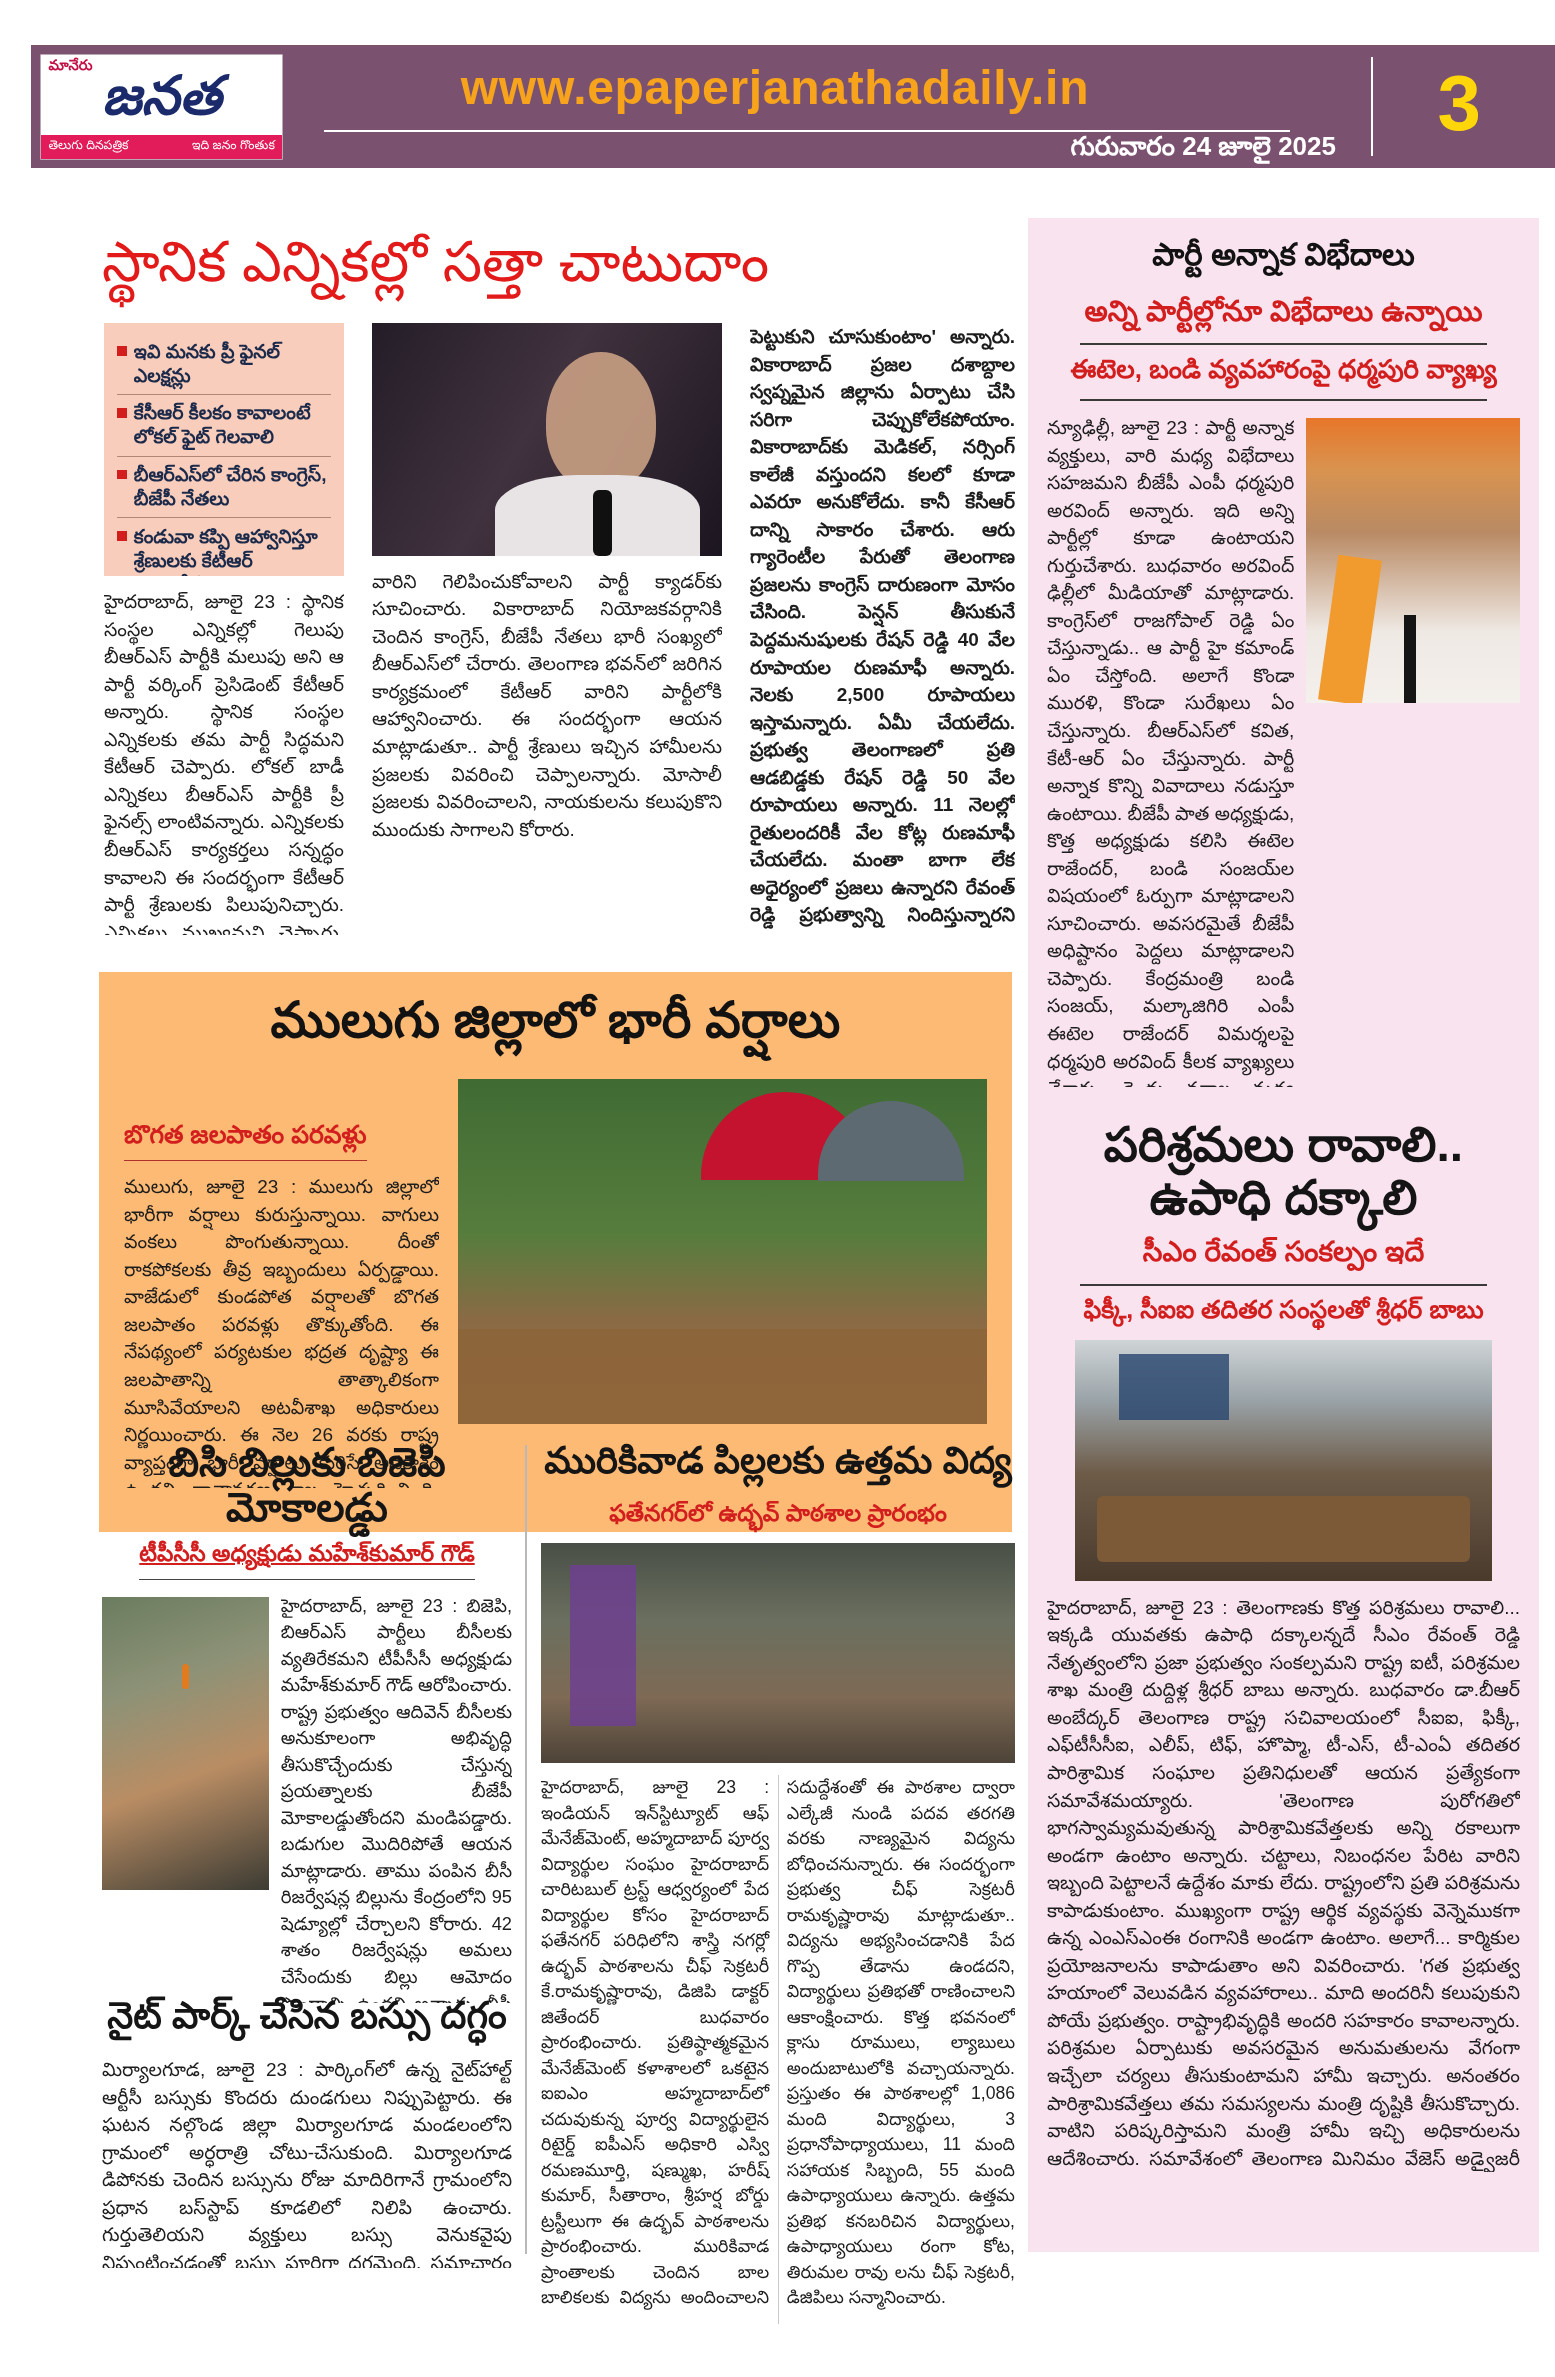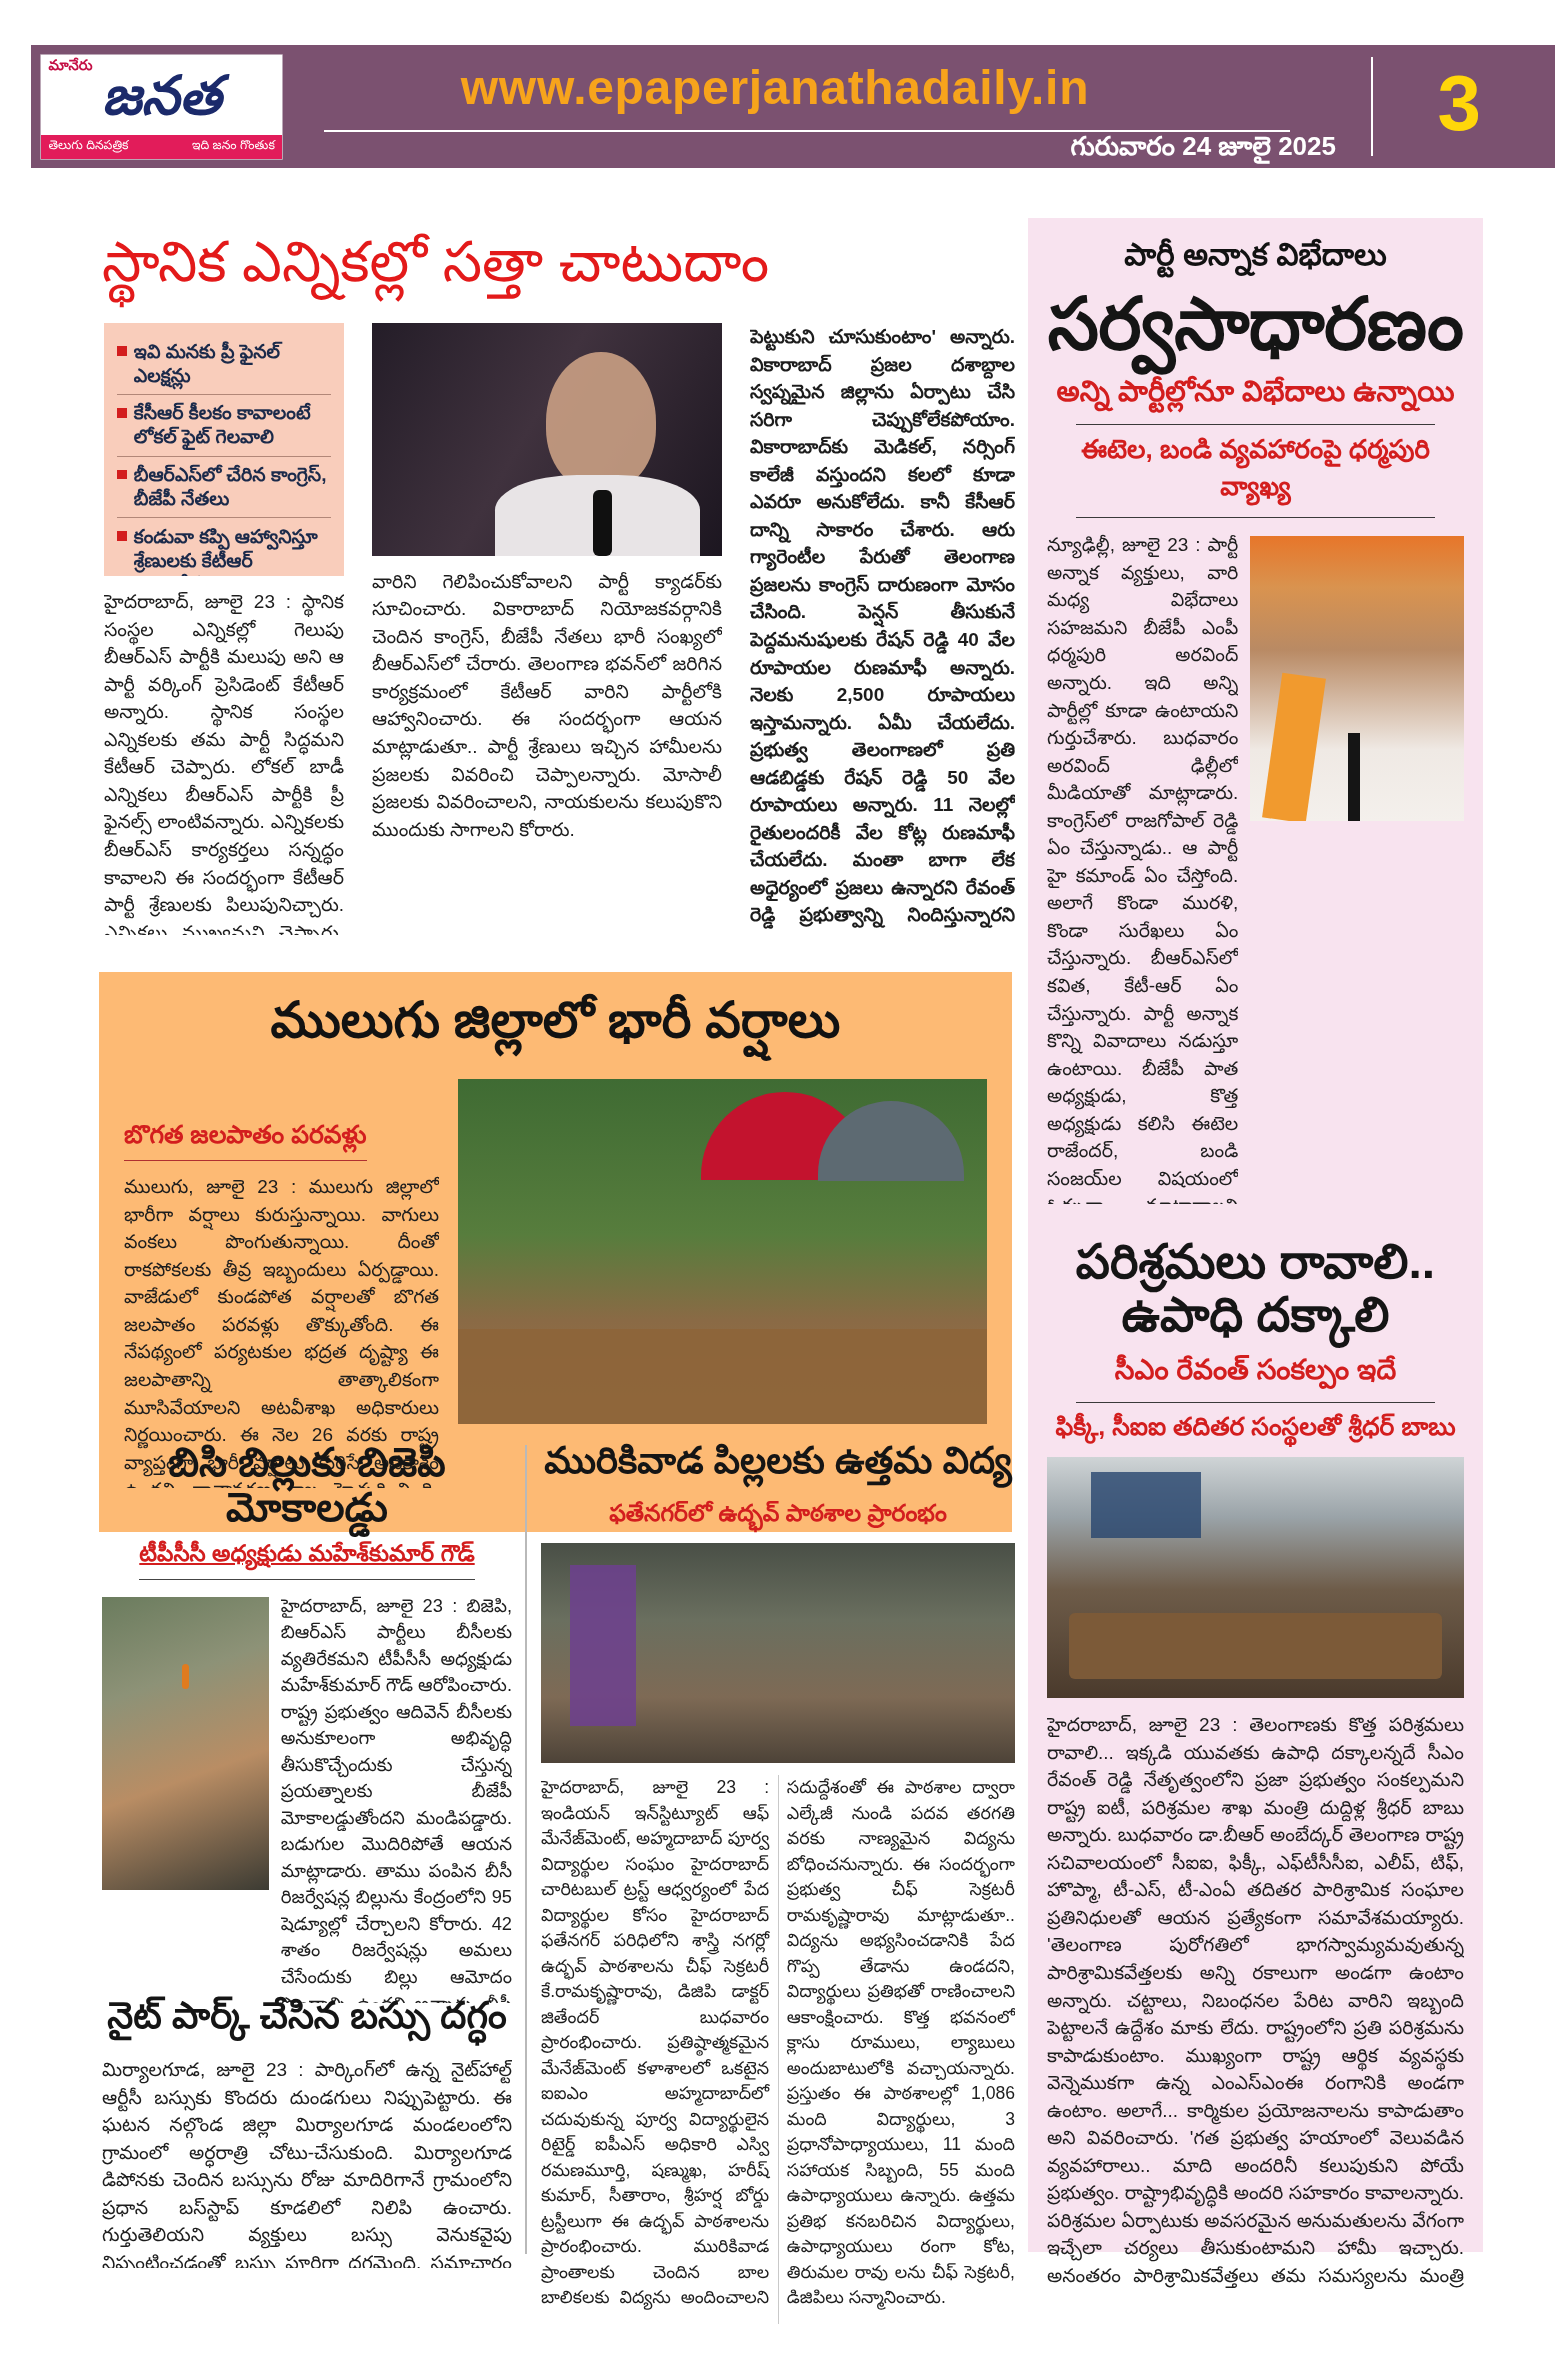--- a/index.html
+++ b/index.html
@@ -76,21 +76,21 @@
 
   .school-art{position:absolute;left:541px;top:1440px;width:474px;}
   .school-headline{font-size:37px;font-weight:900;color:#151515;text-align:center;}
   .school-sub{display:block;text-align:center;margin-top:8.8px;font-size:23.4px;}
   .photo-school{width:474px;height:220px;margin-top:11.7px;
                 background:linear-gradient(180deg,#494f46 0%,#6a6f5f 35%,#7e6a55 70%,#4d4338 100%);}
   .school-banner{position:absolute;left:29px;top:22px;width:66px;height:161px;background:#6d3f8f;opacity:.85;}
   .school-body{margin-top:11.7px;height:549px;font-size:17.6px;column-count:2;column-gap:17.6px;column-rule:0.7px solid #c9c9c9;}
 
   
-  .rail{position:absolute;left:1028px;top:218px;width:455px;height:2034px;background:#f8e3ef;}
+  .rail{position:absolute;left:1028px;top:218px;width:511px;height:2034px;background:#f8e3ef;}
   .rail-inner{padding:19px 19px 0;}
   .kicker{font-size:31px;font-weight:800;color:#121212;}
   .a1-headline{font-size:73px;line-height:1.0;font-weight:900;color:#151515;margin-top:7.3px;letter-spacing:-0.7px;}
   .a1-sub1{font-size:29px;margin-top:14.6px;}
   .a1-sub2{font-size:26px;}
   .rail-hline{width:86%;}
   .photo-aravind{float:right;width:214px;height:285px;margin:4.4px 0 5.9px 11.7px;
                  background:linear-gradient(180deg,#e7762a 0%,#d9934f 18%,#b98a64 40%,#efe9e4 75%,#f4f0ec 100%);}
   .aravind-scarf{position:absolute;left:22px;bottom:0;width:44px;height:146px;background:#f19a2e;transform:rotate(8deg);}
   .aravind-mic{position:absolute;left:46%;bottom:0;width:11.7px;height:88px;background:#151515;}
@@ -207,21 +207,20 @@
     </div>
     <div class="photo photo-school">
       <div class="school-banner"></div>
     </div>
     <div class="body-text school-body">హైదరాబాద్, జూలై 23 : ఇండియన్ ఇన్‌స్టిట్యూట్ ఆఫ్ మేనేజ్‌మెంట్, అహ్మదాబాద్ పూర్వ విద్యార్థుల సంఘం హైదరాబాద్ చారిటబుల్ ట్రస్ట్ ఆధ్వర్యంలో పేద విద్యార్థుల కోసం హైదరాబాద్ ఫతేనగర్ పరిధిలోని శాస్త్రి నగర్లో ఉద్భవ్ పాఠశాలను చీఫ్ సెక్రటరీ కే.రామకృష్ణారావు, డిజిపి డాక్టర్ జితేందర్ బుధవారం ప్రారంభించారు. ప్రతిష్ఠాత్మకమైన మేనేజ్‌మెంట్ కళాశాలలో ఒకటైన ఐఐఎం అహ్మదాబాద్‌లో చదువుకున్న పూర్వ విద్యార్థులైన రిటైర్డ్ ఐపీఎస్ అధికారి ఎస్వి రమణమూర్తి, షణ్ముఖ, హరీష్ కుమార్, సీతారాం, శ్రీహర్ష బోర్డు ట్రస్టీలుగా ఈ ఉద్భవ్ పాఠశాలను ప్రారంభించారు. మురికివాడ ప్రాంతాలకు చెందిన బాల బాలికలకు విద్యను అందించాలని సదుద్దేశంతో ఈ పాఠశాల ద్వారా ఎల్కేజీ నుండి పదవ తరగతి వరకు నాణ్యమైన విద్యను బోధించనున్నారు. ఈ సందర్భంగా ప్రభుత్వ చీఫ్ సెక్రటరీ రామకృష్ణారావు మాట్లాడుతూ.. విద్యను అభ్యసించడానికి పేద గొప్ప తేడాను ఉండదని, విద్యార్థులు ప్రతిభతో రాణించాలని ఆకాంక్షించారు. కొత్త భవనంలో క్లాసు రూములు, ల్యాబులు అందుబాటులోకి వచ్చాయన్నారు. ప్రస్తుతం ఈ పాఠశాలల్లో 1,086 మంది విద్యార్థులు, 3 ప్రధానోపాధ్యాయులు, 11 మంది సహాయక సిబ్బంది, 55 మంది ఉపాధ్యాయులు ఉన్నారు. ఉత్తమ ప్రతిభ కనబరిచిన విద్యార్థులు, ఉపాధ్యాయులు రంగా కోట, తిరుమల రావు లను చీఫ్ సెక్రటరీ, డిజిపిలు సన్మానించారు.</div>
   </div>
 
   <div class="rail">
     <div class="rail-inner">
       <div class="kicker center">పార్టీ అన్నాక విభేదాలు</div>
-      <div class="a1-headline center">సర్వసాధారణం</div>
       <div class="red-sub a1-sub1 center">అన్ని పార్టీల్లోనూ విభేదాలు ఉన్నాయి</div>
       <div class="hline rail-hline"></div>
       <div class="red-sub a1-sub2 center">ఈటెల, బండి వ్యవహారంపై ధర్మపురి వ్యాఖ్య</div>
       <div class="hline rail-hline"></div>
       <div class="a1-body">
         <div class="photo photo-aravind">
           <div class="aravind-scarf"></div>
           <div class="aravind-mic"></div>
         </div>
         <div class="body-text" style="height:673px;">న్యూఢిల్లీ, జూలై 23 : పార్టీ అన్నాక వ్యక్తులు, వారి మధ్య విభేదాలు సహజమని బీజేపీ ఎంపీ ధర్మపురి అరవింద్ అన్నారు. ఇది అన్ని పార్టీల్లో కూడా ఉంటాయని గుర్తుచేశారు. బుధవారం అరవింద్ ఢిల్లీలో మీడియాతో మాట్లాడారు. కాంగ్రెస్‌లో రాజగోపాల్ రెడ్డి ఏం చేస్తున్నాడు.. ఆ పార్టీ హై కమాండ్ ఏం చేస్తోంది. అలాగే కొండా మురళి, కొండా సురేఖలు ఏం చేస్తున్నారు. బీఆర్ఎస్‌లో కవిత, కేటీ-ఆర్ ఏం చేస్తున్నారు. పార్టీ అన్నాక కొన్ని వివాదాలు నడుస్తూ ఉంటాయి. బీజేపీ పాత అధ్యక్షుడు, కొత్త అధ్యక్షుడు కలిసి ఈటెల రాజేందర్, బండి సంజయ్‌ల విషయంలో ఓర్పుగా మాట్లాడాలని సూచించారు. అవసరమైతే బీజేపీ అధిష్టానం పెద్దలు మాట్లాడాలని చెప్పారు. కేంద్రమంత్రి బండి సంజయ్, మల్కాజిగిరి ఎంపీ ఈటెల రాజేందర్ విమర్శలపై ధర్మపురి అరవింద్ కీలక వ్యాఖ్యలు చేశారు. రెండు వర్గాల మధ్య సమన్వయం ఉండాలన్నారు. బీజేపీ గెలుపే లక్ష్యంగా పనిచేయాలన్నారు. గత ప్రభుత్వ హయాంలో జరిగిన వైఫల్యాలను ప్రజల్లోకి తీసుకెళ్లాలని.. రానున్నవి స్థానిక సంస్థల ఎన్నికలని.. బిజెపి శ్రేణులు ఈ విషయాన్ని ప్రాధాన్యతగా తీసుకోవాలని సూచించారు. ఉత్తమ కార్యకర్తలను నాయకులుగా చేయాలని కోరారు. రానున్న స్థానిక సంస్థల ఎన్నికల్లో బీజేపీ గెలుపే లక్ష్యంగా ముందుకు సాగాలని ఎంపీ ధర్మపురి అరవింద్ పిలుపునిచ్చారు.</div>

